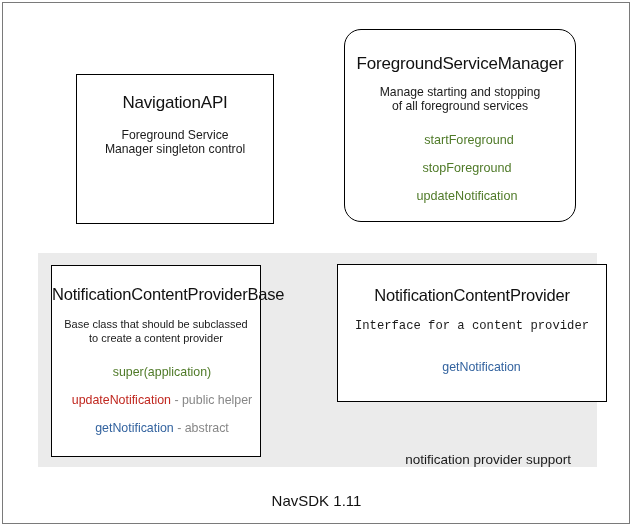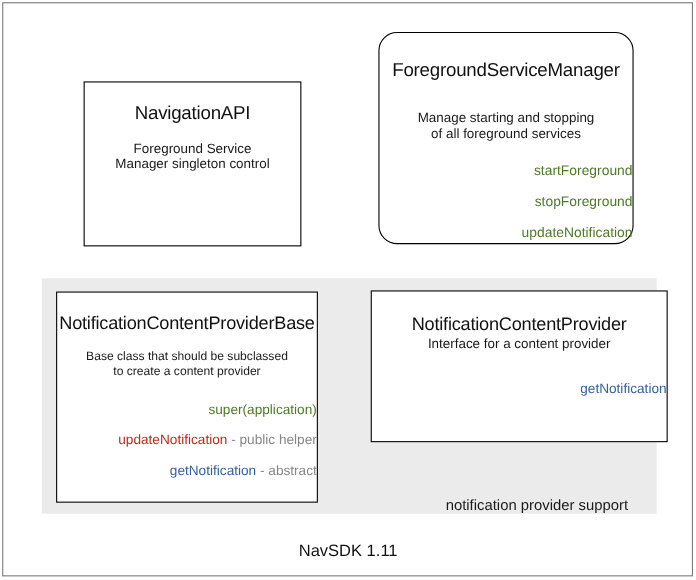--- a/index.html
+++ b/index.html
@@ -64,21 +64,21 @@
     letter-spacing: -0.2px;
     white-space: nowrap;
   }
   .class-desc {
     color: #1a1a1a;
     text-align: center;
   }
   .class-desc .line { display: block; }
 
   .member-list {
-    text-align: right;
+    text-align: center;
   }
   .member {
     white-space: nowrap;
   }
   .member .name { }
   .member .note { color: #878787; }
 
   .c-green { color: #4f7a28; }
   .c-red   { color: #c0271f; }
   .c-blue  { color: #33639f; }
@@ -116,39 +116,39 @@
     height: 193px;
     border-radius: 17px;
   }
   #box-foreground-service-manager .class-title {
     font-size: 17px;
     margin-top: 24px;
   }
   #box-foreground-service-manager .class-desc {
     font-size: 12.2px;
     line-height: 14px;
-    margin-top: 26px;
+    margin-top: 11px;
   }
   #box-foreground-service-manager .member-list {
     margin-top: 20px;
     padding-left: 14px;
   }
   #box-foreground-service-manager .member {
     font-size: 12.6px;
     margin-bottom: 14px;
   }
   #box-foreground-service-manager .member.indent {
     padding-left: 4px;
   }
 
   
   #box-notification-content-provider-base {
     left: 51px;
     top: 265px;
-    width: 238px;
+    width: 210px;
     height: 192px;
   }
   #box-notification-content-provider-base .class-title {
     font-size: 16.5px;
     margin-top: 19px;
   }
   #box-notification-content-provider-base .class-desc {
     font-size: 11px;
     line-height: 14px;
     margin-top: 13px;
@@ -169,20 +169,22 @@
     width: 270px;
     height: 138px;
   }
   #box-notification-content-provider .class-title {
     font-size: 16.5px;
     margin-top: 21px;
   }
   #box-notification-content-provider .class-desc {
     font-size: 12.2px;
     line-height: 14px;
+    margin-top: 14px;
+    font-family: Liberation Mono, monospace;
   }
   #box-notification-content-provider .member-list {
     margin-top: 27px;
     padding-left: 19px;
   }
   #box-notification-content-provider .member {
     font-size: 12.4px;
   }
 
   

